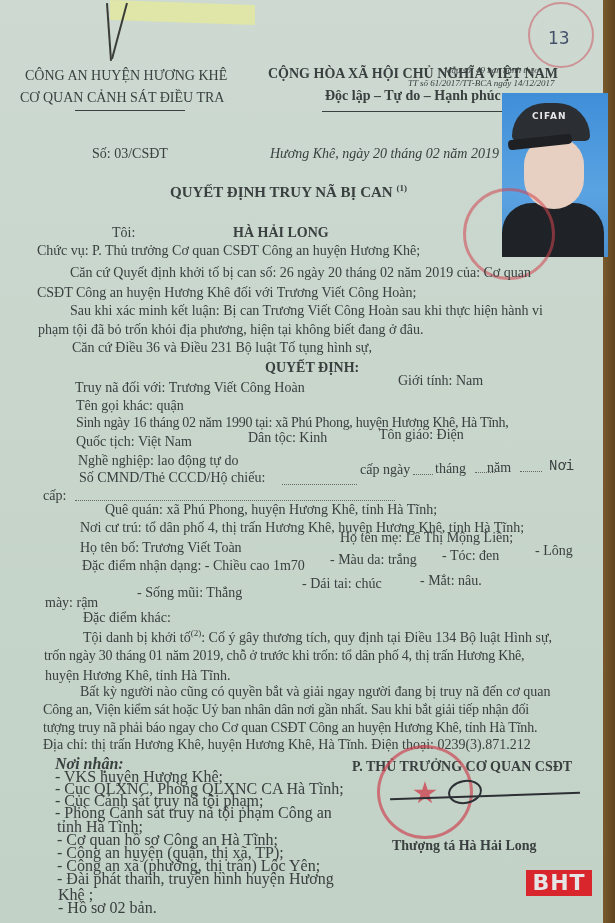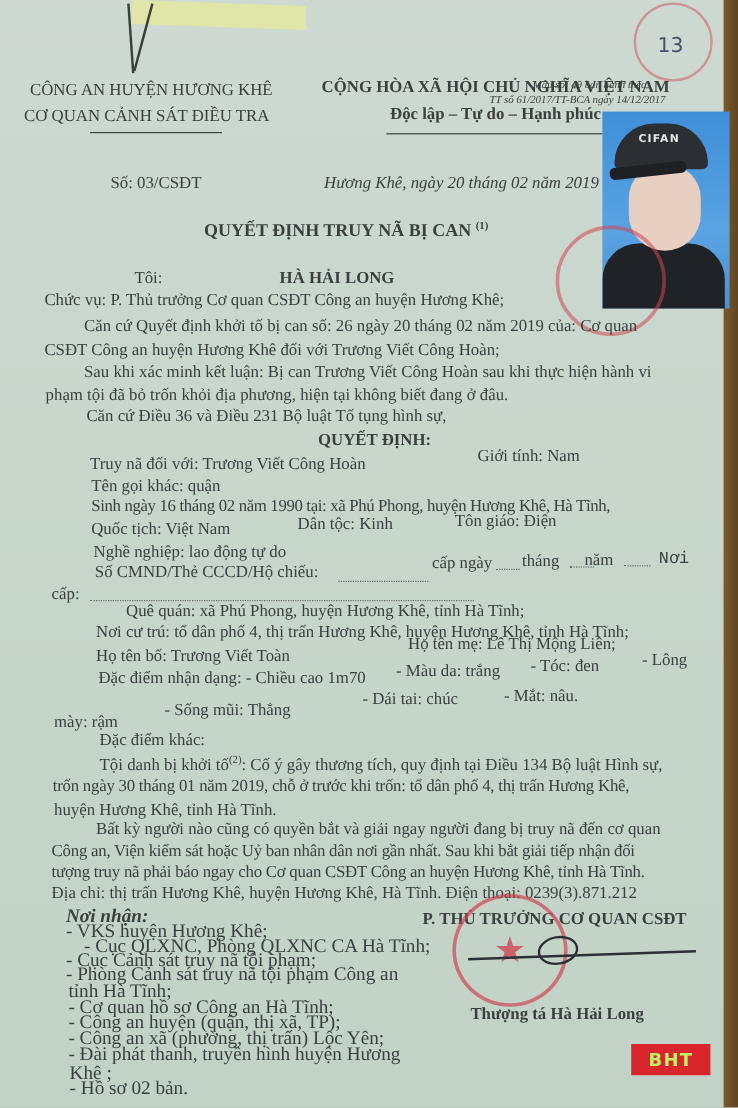--- a/index.html
+++ b/index.html
@@ -49,22 +49,22 @@
   .red-stamp-sig {
     position:absolute; left:377px; top:745px; width:96px; height:94px; border-radius:50%;
     border:3px solid rgba(205,60,75,.65); box-sizing:border-box;
     display:flex; align-items:center; justify-content:center;
     color:rgba(205,60,75,.75); font-size:30px;
   }
   .sig-line { position:absolute; left:390px; top:795px; width:190px; height:2px; background:#2c2f33; transform:rotate(-2deg); }
   .sig-oval { position:absolute; left:448px; top:780px; width:30px; height:20px; border:2px solid #2c2f33; border-radius:50%; transform:rotate(-10deg); }
   .bht {
     position:absolute; left:526px; top:870px; width:66px; height:26px;
-    background:#d9262c; color:#bef264; font-family:"DejaVu Sans",sans-serif; font-weight:bold;
-    font-size:15px; line-height:26px; text-align:center; letter-spacing:1px;
+    background:#d9262c; color:#e5e5e5; font-family:"DejaVu Sans",sans-serif; font-weight:bold;
+    font-size:22px; line-height:26px; text-align:center; letter-spacing:1px;
   }
   .dots { display:inline-block; border-bottom:1px dotted #666; vertical-align:baseline; }
   .t14 { font-size:14px; }
   .t11 { font-size:16px; }
   .t9 { font-size:9px;margin-top:36px; }
 </style>
 </head>
 <body>
 
 <div class="paper"></div>
@@ -157,21 +157,21 @@
 <div class="abs t14" style="left:44px;top:648px;letter-spacing:-0.2px;">trốn ngày 30 tháng 01 năm 2019, chỗ ở trước khi trốn: tổ dân phố 4, thị trấn Hương Khê,</div>
 <div class="abs t14" style="left:45px;top:668px;">huyện Hương Khê, tỉnh Hà Tĩnh.</div>
 
 <div class="abs t14" style="left:80px;top:684px;">Bất kỳ người nào cũng có quyền bắt và giải ngay người đang bị truy nã đến cơ quan</div>
 <div class="abs t14" style="left:43px;top:702px;letter-spacing:-0.2px;">Công an, Viện kiểm sát hoặc Uỷ ban nhân dân nơi gần nhất. Sau khi bắt giải tiếp nhận đối</div>
 <div class="abs t14" style="left:43px;top:720px;letter-spacing:-0.2px;">tượng truy nã phải báo ngay cho Cơ quan CSĐT Công an huyện Hương Khê, tỉnh Hà Tĩnh.</div>
 <div class="abs t14" style="left:43px;top:737px;">Địa chỉ: thị trấn Hương Khê, huyện Hương Khê, Hà Tĩnh. Điện thoại: 0239(3).871.212</div>
 
 <div class="abs b i t11" style="left:55px;top:755px;">Nơi nhận:</div>
 <div class="abs t11" style="left:55px;top:768px;">- VKS huyện Hương Khê;</div>
-<div class="abs t11" style="left:70px;top:780px;">- Cục QLXNC, Phòng QLXNC CA Hà Tĩnh;</div>
+<div class="abs t11" style="left:55px;top:780px;">- Cục QLXNC, Phòng QLXNC CA Hà Tĩnh;</div>
 <div class="abs t11" style="left:55px;top:792px;text-align:center;">- Cục Cảnh sát truy nã tội phạm;</div>
 <div class="abs t11" style="left:55px;top:804px;">-  Phòng  Cảnh  sát  truy  nã  tội  phạm  Công  an</div>
 <div class="abs t11" style="left:57px;top:818px;">tỉnh Hà Tĩnh;</div>
 <div class="abs t11" style="left:57px;top:831px;">- Cơ quan hồ sơ Công an Hà Tĩnh;</div>
 <div class="abs t11" style="left:57px;top:844px;">- Công an huyện (quận, thị xã, TP);</div>
 <div class="abs t11" style="left:57px;top:857px;">- Công an xã (phường, thị trấn) Lộc Yên;</div>
 <div class="abs t11" style="left:57px;top:870px;">-  Đài  phát  thanh,  truyền  hình  huyện  Hương</div>
 <div class="abs t11" style="left:58px;top:886px;">Khê ;</div>
 <div class="abs t11" style="left:58px;top:899px;">- Hồ sơ 02 bản.</div>
 

